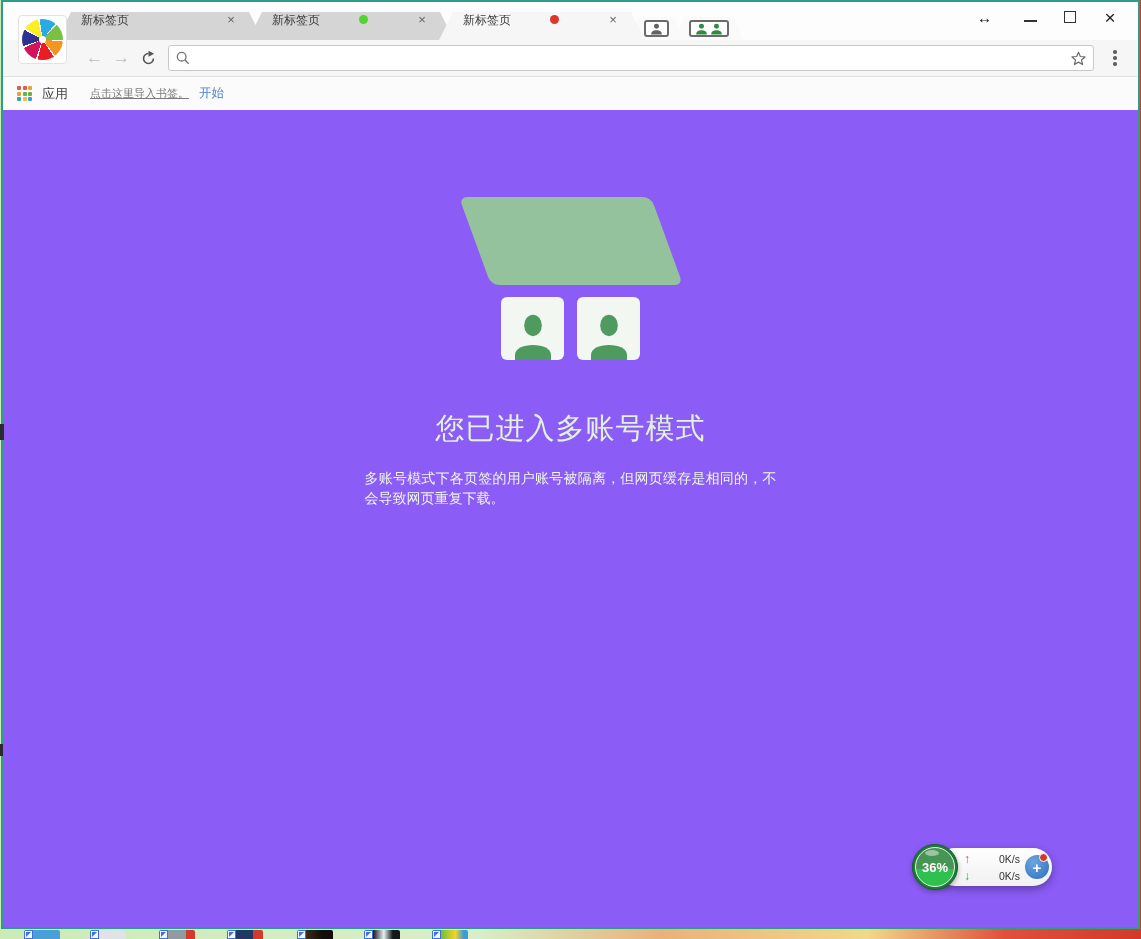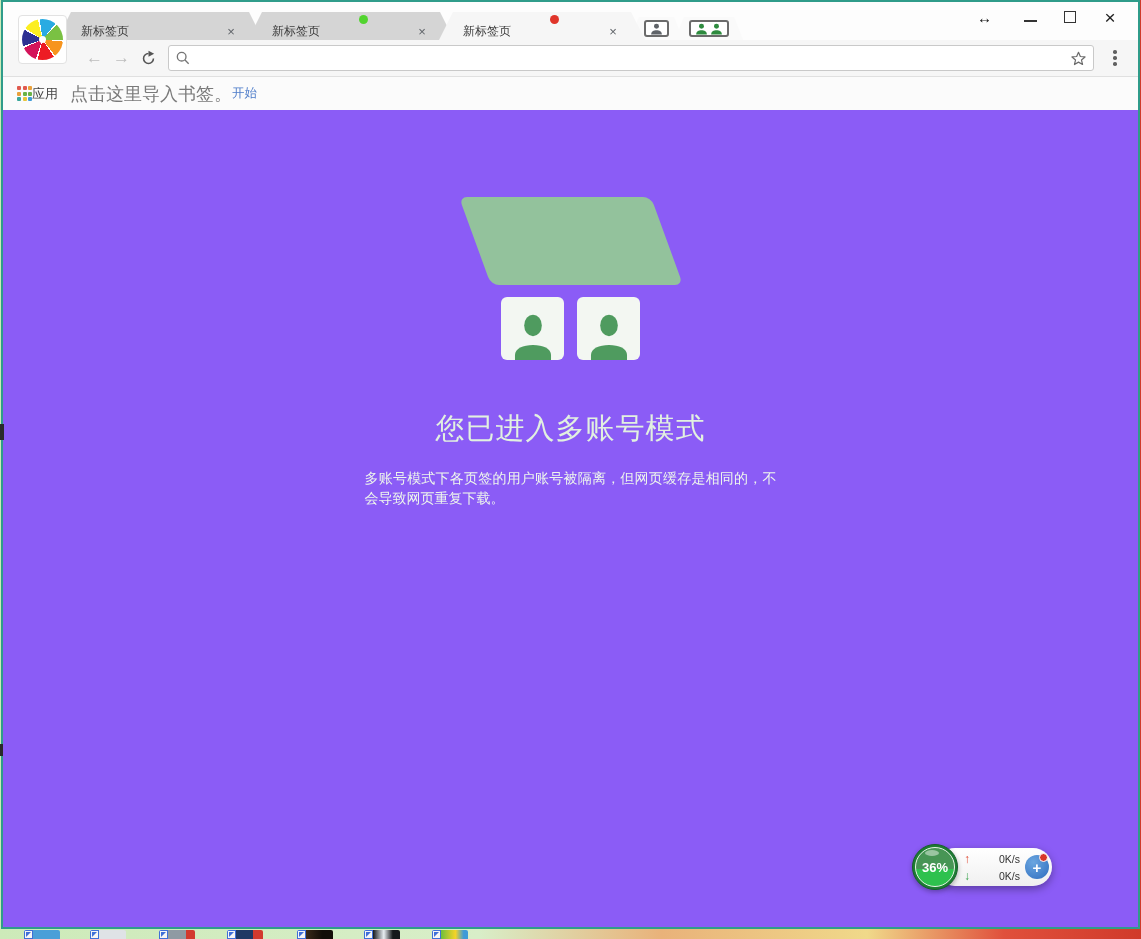--- a/index.html
+++ b/index.html
@@ -18,21 +18,21 @@
   .pinwheel { width:41px; height:41px; border-radius:50%;
     background:conic-gradient(from -8deg,#29abe2 0 47deg,#fff 47deg 52deg,#7ac143 52deg 99deg,#fff 99deg 104deg,#f7941d 104deg 150deg,#fff 150deg 155deg,#ed1c24 155deg 202deg,#fff 202deg 207deg,#d4145a 207deg 254deg,#fff 254deg 259deg,#2e3192 259deg 306deg,#fff 306deg 311deg,#fcee21 311deg 355deg,#fff 355deg 360deg);
     position:relative; }
   .pinwheel::after { content:""; position:absolute; left:50%; top:50%; width:7px; height:7px;
     margin:-3.5px 0 0 -3.5px; background:#fff; border-radius:50%; }
 
   .tabstrip { position:absolute; left:54px; bottom:0; height:28px; display:flex; align-items:flex-end; }
   .tab { position:relative; width:206px; height:28px; margin-right:-15px;
     clip-path:polygon(14px 0,calc(100% - 14px) 0,100% 100%,0 100%);
     background:#d5d5d5; filter:drop-shadow(0 0 1px rgba(0,0,0,.35));
-    display:flex; align-items:flex-end; padding:12px 24px 0 24px; cursor:default; }
+    display:flex; align-items:flex-start; padding:0 24px 0 24px; cursor:default; }
   .tab.active { background:#f6f6f6; z-index:5; }
   .tab-label { font-size:12px; color:#3c3c3c; flex:1; overflow:hidden; white-space:nowrap; }
   .tab-close { font-size:13px; color:#5f6368; width:16px; height:16px; line-height:15px; text-align:center; border-radius:8px; }
   .dot { position:absolute; top:3px; left:54%; width:9px; height:9px; border-radius:50%; }
   .dot-green { background:#52d42f; }
   .dot-red { background:#e0352a; }
 
   .mini-tab { position:relative; height:23px; margin-right:-8px; align-self:flex-end;
     clip-path:polygon(9px 0,calc(100% - 9px) 0,100% 100%,0 100%);
     background:#fafafa; filter:drop-shadow(0 0 1px rgba(0,0,0,.4));
@@ -54,25 +54,25 @@
     font-size:17px; color:#bdbdbd; }
   .nav-btn.enabled { color:#555; }
   .omnibox { flex:1; height:26px; background:#fff; border:1px solid #c9c9c9; border-radius:3px;
     margin-left:6px; display:flex; align-items:center; padding:0 6px; }
   .omnibox input { flex:1; border:none; outline:none; font-size:13px; color:#333; background:transparent; }
   .menu-dots { width:26px; height:26px; margin-left:8px; display:flex; flex-direction:column;
     align-items:center; justify-content:center; gap:2.5px; }
   .menu-dots i { width:3.5px; height:3.5px; background:#616161; border-radius:50%; }
 
   
-  .bookmarks { height:33px; background:#fbfbfb; display:flex; align-items:center; padding:0 14px; flex:0 0 auto; }
+  .bookmarks { height:33px; background:#fbfbfb; display:flex; align-items:center; padding:0 14px; gap:10px; flex:0 0 auto; }
   .apps-grid { display:grid; grid-template-columns:repeat(3,4px); grid-template-rows:repeat(3,4px); gap:1.5px; }
   .apps-grid i { width:4px; height:4px; border-radius:1px; }
   .bm-label { font-size:13px; color:#444; }
-  .bm-hint { font-size:18px; color:#7a7a7a; margin-left:12px; }
+  .bm-hint { font-size:11px; color:#7a7a7a; margin-left:12px;text-decoration:underline; }
   .bm-link { font-size:12.5px; color:#4d7cc9; }
 
   
   .content { position:relative; flex:1; background:#8b5cf6; overflow:hidden; }
   .hero { position:relative; height:175px; }
   .para-shape { width:192px; height:88px; margin:87px auto 0; background:#93c29c;
     border-radius:8px; transform:skewX(20deg); }
   .cards { position:absolute; left:0; right:0; top:100px; display:flex; justify-content:center; gap:13px; }
   .person-card { width:63px; height:63px; background:#f3f7f2; border-radius:6px;
     display:flex; align-items:flex-end; justify-content:center; overflow:hidden; }

